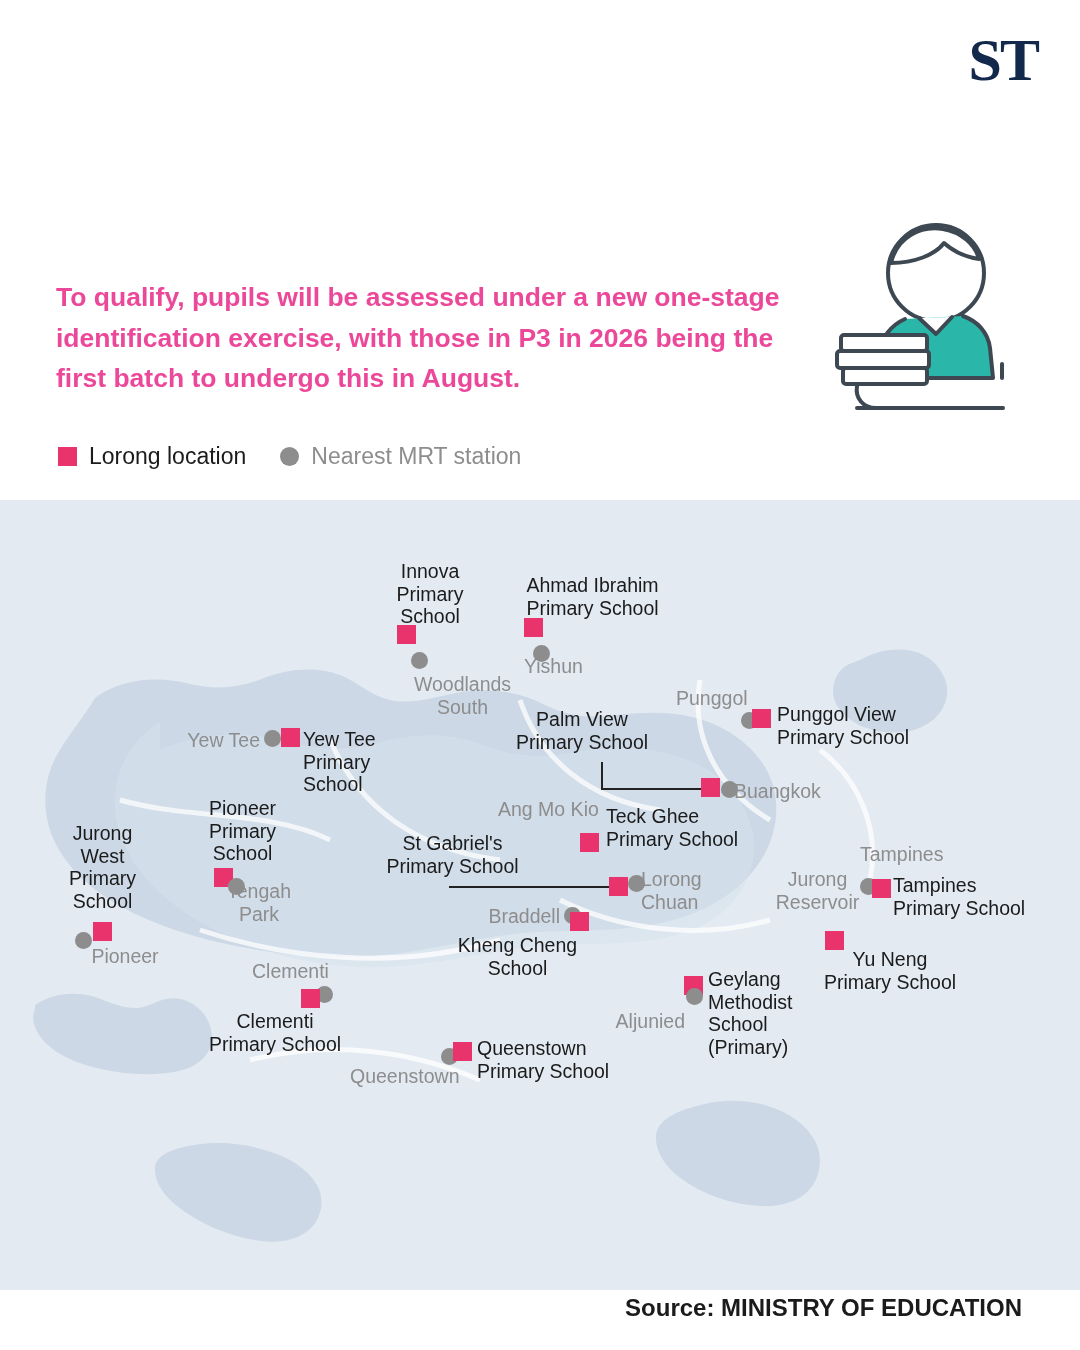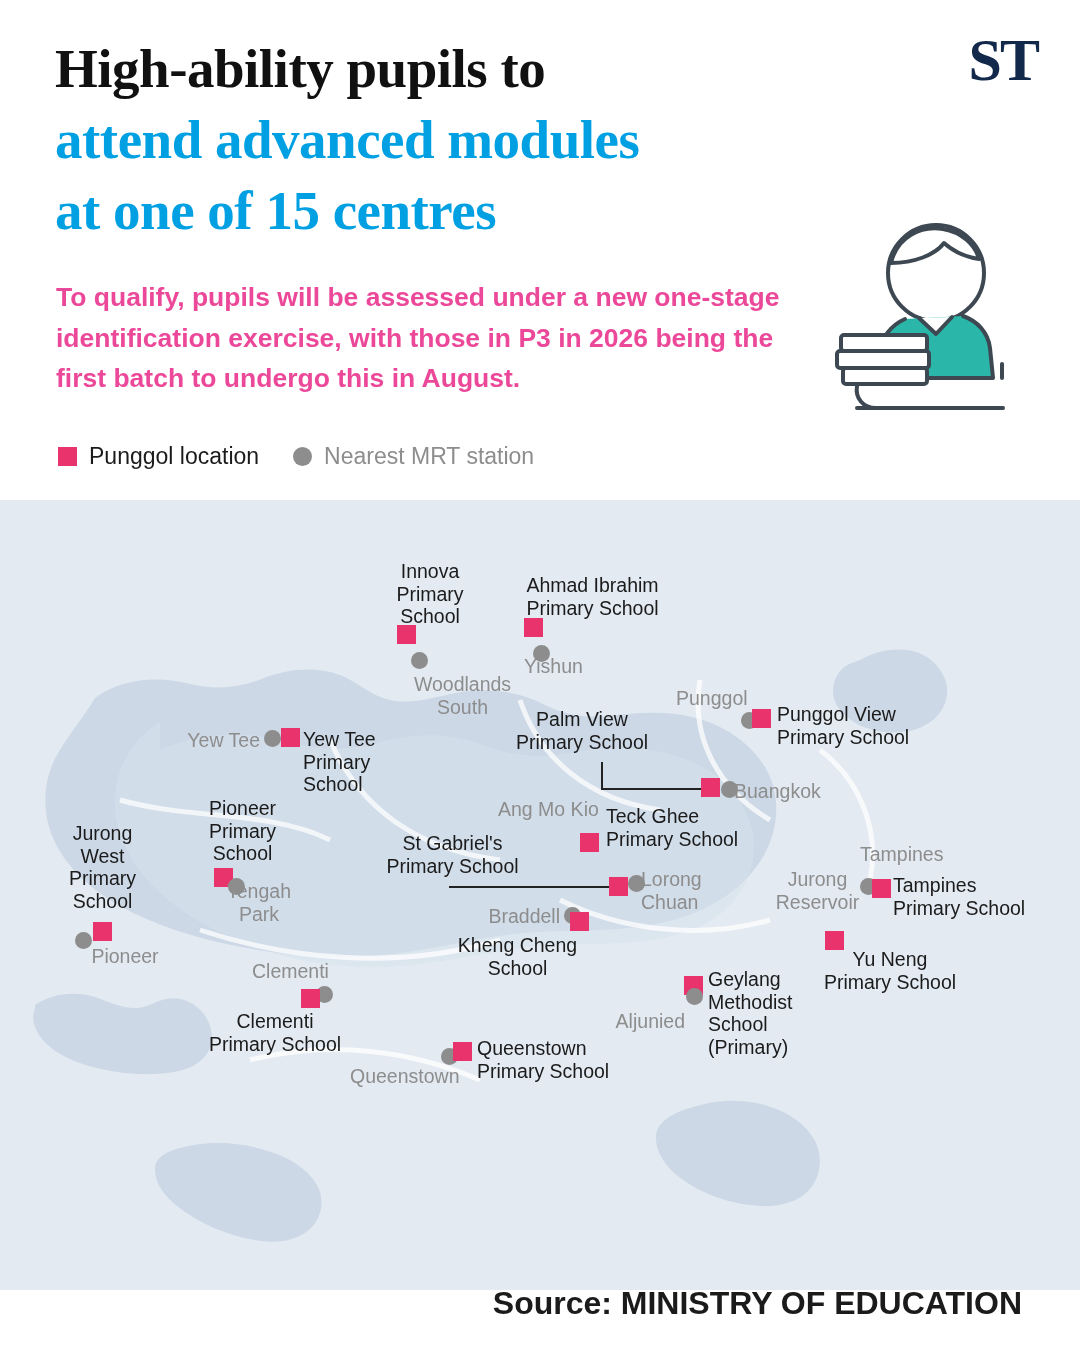--- a/index.html
+++ b/index.html
@@ -121,44 +121,39 @@
     position: absolute;
     border-left: 2px solid #222;
     border-bottom: 2px solid #222;
   }
 
   
   #source {
     position: absolute;
     right: 58px;
     bottom: 28px;
-    font-size: 32px;
+    font-size: 24px;
     font-weight: 700;
     color: #1b1b1b;
   }
 </style>
 </head>
 <body>
 
 <div id="header">
 
   <div id="logo">ST</div>
 
-  <div id="title">
-    <span>High-ability pupils to</span>
-    <span class="blue">attend advanced modules</span>
-    <span class="blue">at one of 15 centres</span>
-  </div>
 
   <div id="subtitle">To qualify, pupils will be assessed under a new one-stage identification exercise, with those in P3 in 2026 being the first batch to undergo this in August.</div>
 
   <div id="legend">
     <div class="legend-item">
       <span class="legend-sq"></span>
-      <span class="legend-label">Punggol location</span>
+      <span class="legend-label">Lorong location</span>
     </div>
     <div class="legend-item">
       <span class="legend-ci"></span>
       <span class="legend-label muted">Nearest MRT station</span>
     </div>
   </div>
 
   <svg id="illustration" viewBox="0 0 215 235">
     <g fill="none" stroke="#3d4852" stroke-width="4" stroke-linecap="round" stroke-linejoin="round">
 

